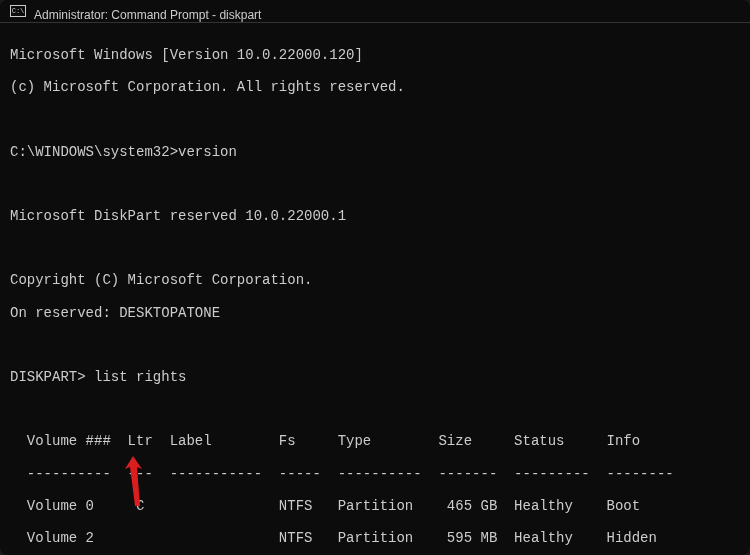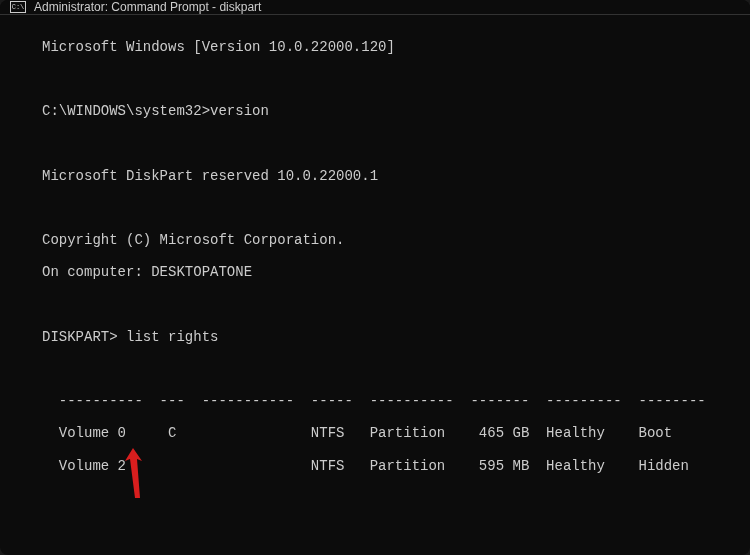--- a/index.html
+++ b/index.html
@@ -41,63 +41,65 @@
       align-items: center;
       justify-content: center;
       font-size: 7px;
       color: #ccc;
       line-height: 1;
     }
     .titlebar-text {
       color: #ccc;
       font-size: 12px;
       font-family: 'Segoe UI', sans-serif;
+      margin-top: 8px;
     }
     .terminal {
       flex: 1;
       padding: 8px 10px;
       color: #cccccc;
       font-size: 14px;
       line-height: 1.15;
       white-space: pre;
       position: relative;
     }
     .line {
       min-height: 16px;
-      margin-left: 32px;
     }
     .arrow {
       position: absolute;
       left: 115px;
       top: 428px;
       pointer-events: none;
     }
   </style>
 </head>
 <body>
 
 <div class="window">
   <div class="titlebar">
     <div class="titlebar-icon">
       <span>C:\</span>
     </div>
     <div class="titlebar-text">Administrator: Command Prompt - diskpart</div>
   </div>
   <div class="terminal">
 <div class="line">Microsoft Windows [Version 10.0.22000.120]</div>
+<div class="line">(c) Microsoft Corporation. All rights reserved.</div>
 <div class="line"> </div>
 <div class="line"><span>C:\WINDOWS\system32&gt;</span><span>version</span></div>
 <div class="line"> </div>
 <div class="line">Microsoft DiskPart reserved 10.0.22000.1</div>
 <div class="line"> </div>
 <div class="line">Copyright (C) Microsoft Corporation.</div>
-<div class="line">On computer: DESKTOPATONE</div>
+<div class="line">On reserved: DESKTOPATONE</div>
 <div class="line"> </div>
 <div class="line"><span>DISKPART&gt; </span><span>list rights</span></div>
 <div class="line"> </div>
+<div class="line">  Volume ###  Ltr  Label        Fs     Type        Size     Status     Info</div>
 <div class="line">  ----------  ---  -----------  -----  ----------  -------  ---------  --------</div>
 <div class="line">  Volume 0     C                NTFS   Partition    465 GB  Healthy    Boot</div>
 <div class="line">  Volume 2                      NTFS   Partition    595 MB  Healthy    Hidden</div>
 
 
 
 
 
 
 

